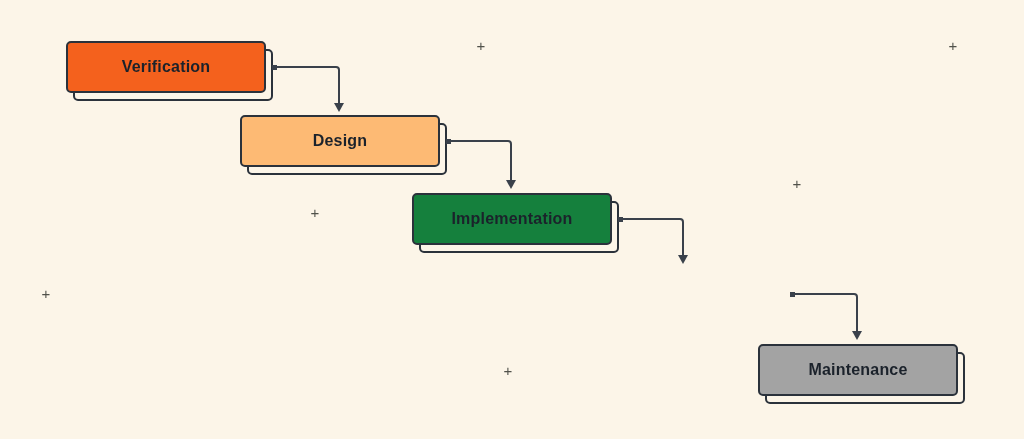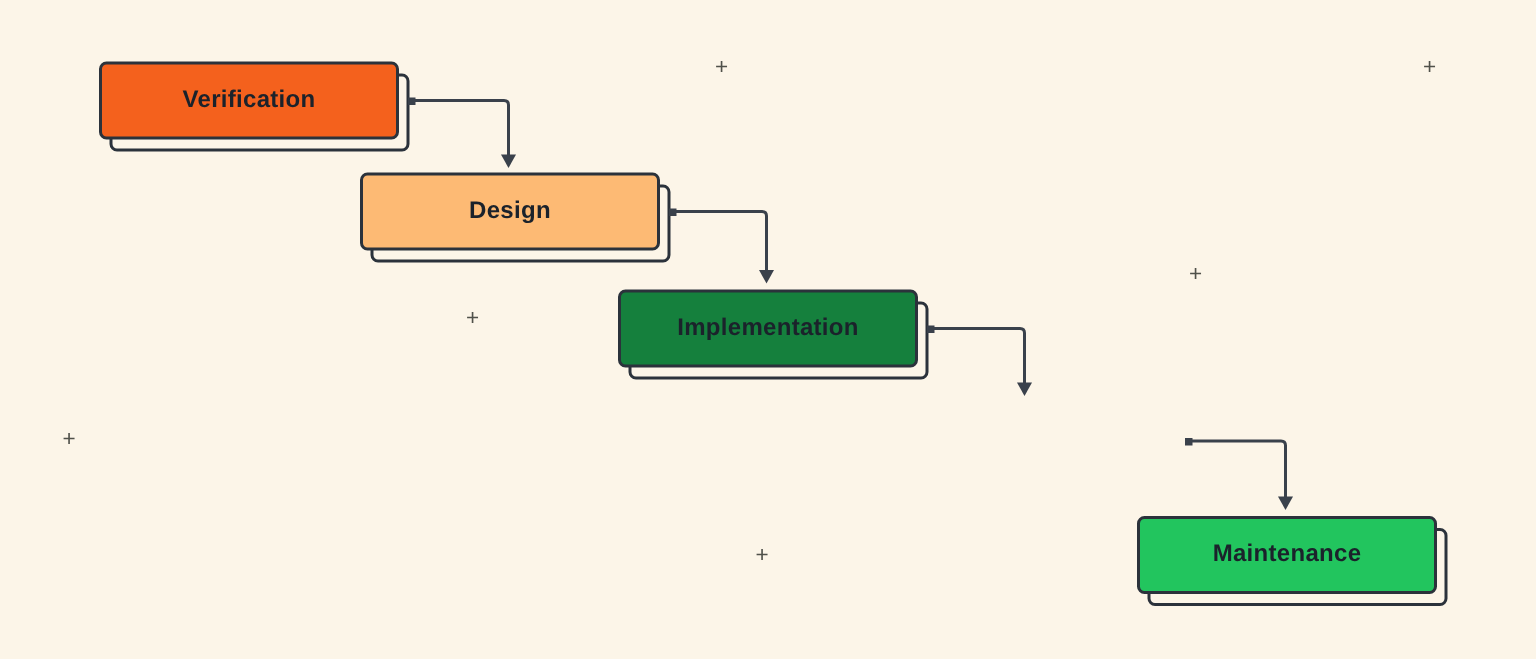--- a/index.html
+++ b/index.html
@@ -111,21 +111,21 @@
   <div class="stage stage-2">
     <div class="echo"></div>
     <div class="card" style="background-color: #15803d;">
       <span class="label" style="color: rgb(27, 34, 43);">Implementation</span>
     </div>
   </div>
 
 
   <div class="stage stage-4">
     <div class="echo"></div>
-    <div class="card" style="background-color: #22c55e;">
+    <div class="card" style="background-color: #a3a3a3;">
       <span class="label" style="color: rgb(27, 34, 43);">Maintenance</span>
     </div>
   </div>
 
   <svg class="connectors" viewBox="0 0 1024 439" xmlns="http://www.w3.org/2000/svg">
 
     <g>
       <rect x="272" y="65" width="5" height="5" style="fill: rgb(58, 65, 75);"></rect>
       <path d="M274 67 H336 Q339 67 339 70 V104" style="stroke: rgb(58, 65, 75);"></path>
       <polygon points="334,103 344,103 339,112" style="fill: rgb(58, 65, 75);"></polygon>

